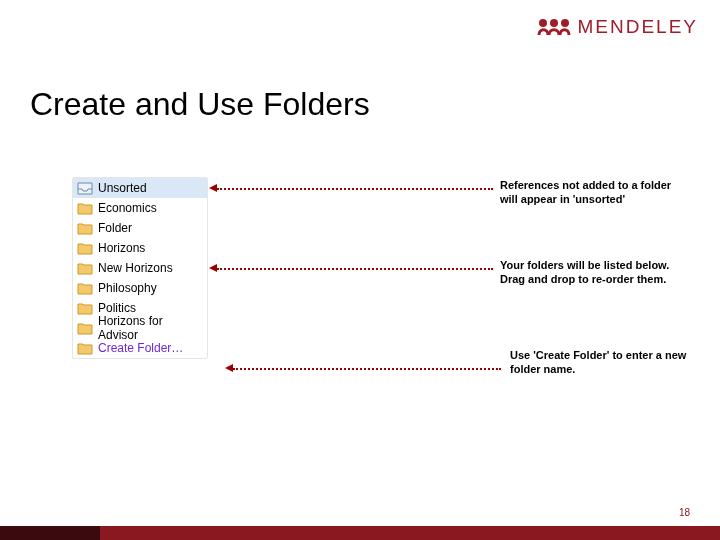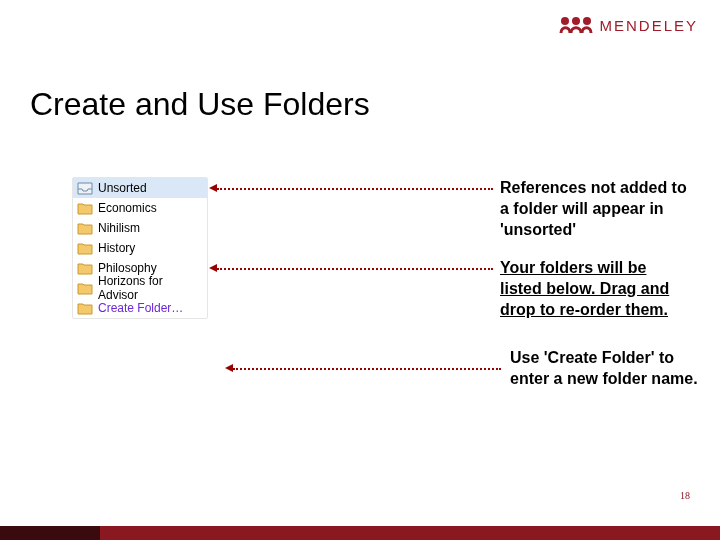--- a/index.html
+++ b/index.html
@@ -17,21 +17,21 @@
     right: 22px;
     display: flex;
     align-items: center;
     gap: 6px;
   }
   .logo-glyph { display: flex; gap: -4px; }
   .logo-text {
     font-weight: 400;
     letter-spacing: 2px;
     color: #a01c2a;
-    font-size: 15px;
+    font-size: 19px;
   }
   .title {
     position: absolute;
     left: 30px;
     top: 86px;
     font-size: 32px;
     font-weight: 400;
     color: #000;
   }
   .folder-panel {
@@ -58,21 +58,21 @@
     width: 16px;
     height: 13px;
     margin-right: 5px;
     flex-shrink: 0;
   }
   .create-text {
     color: #6d28d9;
   }
   .annotation {
     position: absolute;
-    font-size: 16px;
+    font-size: 11px;
     font-weight: bold;
     color: #000;
     line-height: 1.3;
     width: 190px;
   }
   .arrow-line {
     position: absolute;
     border-top: 2px dotted #990000;
     height: 0;
   }
@@ -97,24 +97,23 @@
     position: absolute;
     left: 0;
     top: 0;
     width: 100px;
     height: 14px;
     background: #3a0a0e;
   }
   .page-num {
     position: absolute;
     right: 30px;
-    bottom: 39px;
+    bottom: 22px;
     font-size: 10px;
     color: #8a1821;
-    font-family: Liberation Serif, serif;
   }
 </style>
 </head>
 <body>
 
 <div class="logo-area">
   <span class="logo-glyph">
     <svg width="34" height="18" viewBox="0 0 34 18">
       <circle cx="6" cy="5" r="4" fill="#a01c2a"></circle>
       <circle cx="17" cy="5" r="4" fill="#a01c2a"></circle>
@@ -146,37 +145,53 @@
         </svg>
     </span>
     <span>Economics</span>
   </div>
   <div class="folder-item">
     <span class="folder-icon">
       <svg width="16" height="13" viewBox="0 0 16 13">
           <path d="M1 2 L6 2 L7 3 L15 3 L15 12 L1 12 Z" fill="#f3c96b" stroke="#c99a2e"></path>
         </svg>
     </span>
-    <span>Nihilism</span>
-  </div>
-  <div class="folder-item">
-    <span class="folder-icon">
-      <svg width="16" height="13" viewBox="0 0 16 13">
-          <path d="M1 2 L6 2 L7 3 L15 3 L15 12 L1 12 Z" fill="#f3c96b" stroke="#c99a2e"></path>
-        </svg>
-    </span>
-    <span>History</span>
+    <span>Folder</span>
+  </div>
+  <div class="folder-item">
+    <span class="folder-icon">
+      <svg width="16" height="13" viewBox="0 0 16 13">
+          <path d="M1 2 L6 2 L7 3 L15 3 L15 12 L1 12 Z" fill="#f3c96b" stroke="#c99a2e"></path>
+        </svg>
+    </span>
+    <span>Horizons</span>
+  </div>
+  <div class="folder-item">
+    <span class="folder-icon">
+      <svg width="16" height="13" viewBox="0 0 16 13">
+          <path d="M1 2 L6 2 L7 3 L15 3 L15 12 L1 12 Z" fill="#f3c96b" stroke="#c99a2e"></path>
+        </svg>
+    </span>
+    <span>New Horizons</span>
   </div>
   <div class="folder-item">
     <span class="folder-icon">
       <svg width="16" height="13" viewBox="0 0 16 13">
           <path d="M1 2 L6 2 L7 3 L15 3 L15 12 L1 12 Z" fill="#f3c96b" stroke="#c99a2e"></path>
         </svg>
     </span>
     <span>Philosophy</span>
+  </div>
+  <div class="folder-item">
+    <span class="folder-icon">
+      <svg width="16" height="13" viewBox="0 0 16 13">
+          <path d="M1 2 L6 2 L7 3 L15 3 L15 12 L1 12 Z" fill="#f3c96b" stroke="#c99a2e"></path>
+        </svg>
+    </span>
+    <span>Politics</span>
   </div>
   <div class="folder-item">
     <span class="folder-icon">
       <svg width="16" height="13" viewBox="0 0 16 13">
           <path d="M1 2 L6 2 L7 3 L15 3 L15 12 L1 12 Z" fill="#f3c96b" stroke="#c99a2e"></path>
         </svg>
     </span>
     <span>Horizons for Advisor</span>
   </div>
   <div class="folder-item">
@@ -188,21 +203,21 @@
     <span class="create-text">Create Folder…</span>
   </div>
 </div>
 
 <div class="arrow-head" style="left:209px; top:184px;"></div>
 <div class="arrow-line" style="left:217px; top:188px; width:276px;"></div>
 <div class="annotation" style="left:500px; top:178px;">References not added to a folder will appear in 'unsorted'</div>
 
 <div class="arrow-head" style="left:209px; top:264px;"></div>
 <div class="arrow-line" style="left:217px; top:268px; width:276px;"></div>
-<div class="annotation" style="left:500px; top:258px;text-decoration:underline;">Your folders will be listed below. Drag and drop to re-order them.</div>
+<div class="annotation" style="left:500px; top:258px;">Your folders will be listed below. Drag and drop to re-order them.</div>
 
 <div class="arrow-head" style="left:225px; top:364px;"></div>
 <div class="arrow-line" style="left:233px; top:368px; width:268px;"></div>
 <div class="annotation" style="left:510px; top:348px;">Use 'Create Folder' to enter a new folder name.</div>
 
 <div class="page-num">18</div>
 
 <div class="footer-bar"></div>
 
 </body></html>

